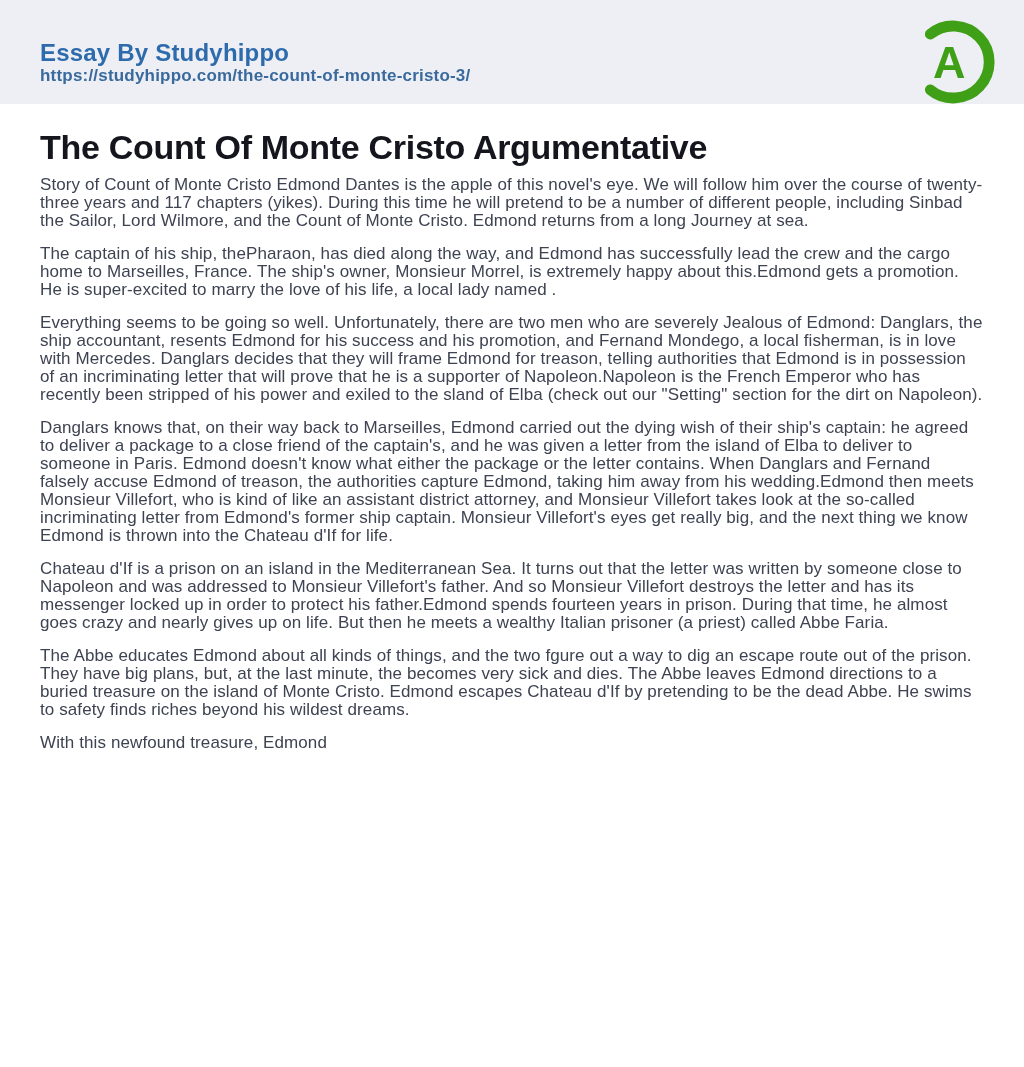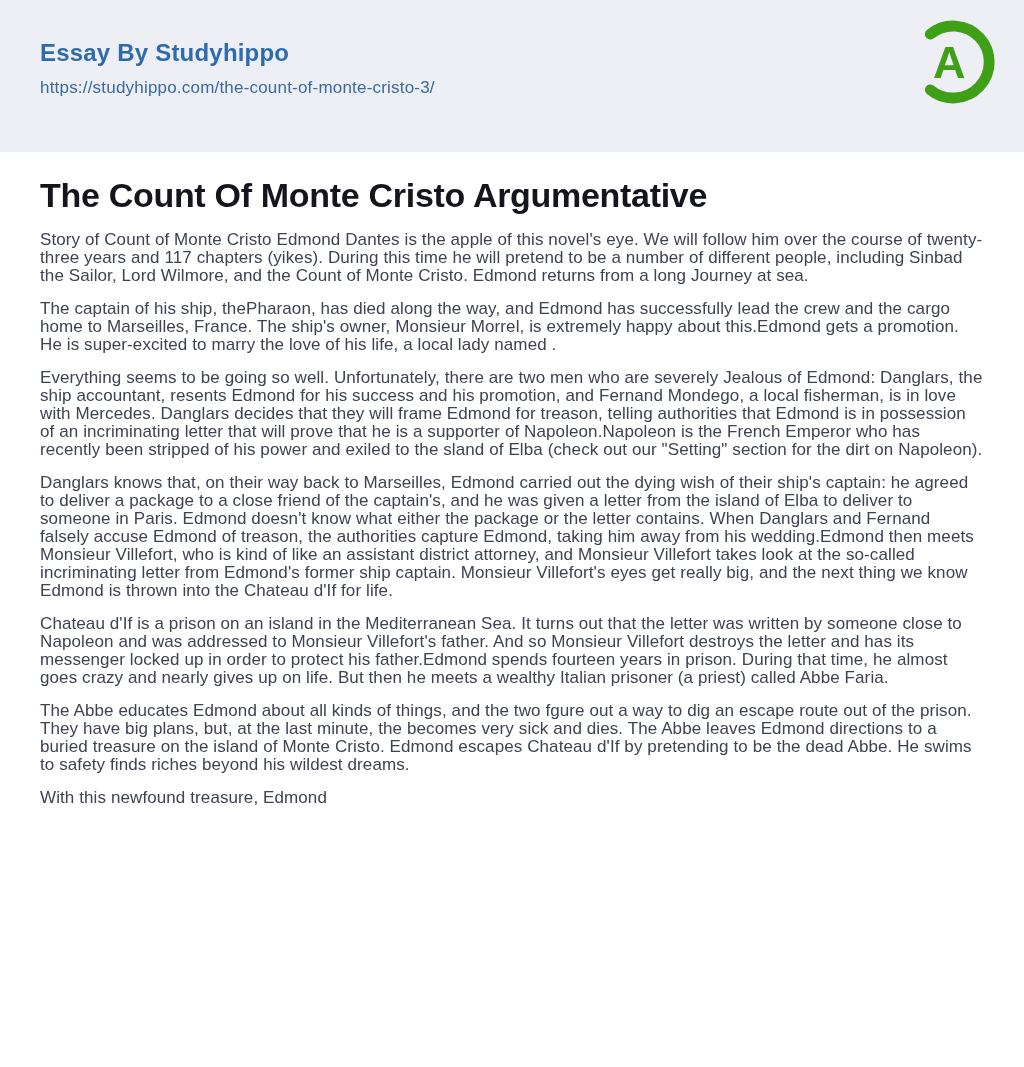--- a/index.html
+++ b/index.html
@@ -19,37 +19,36 @@
   .page {
     width: 1024px;
     height: 1067px;
     overflow: hidden;
     background: #ffffff;
     position: relative;
   }
   .header {
     position: relative;
     width: 100%;
-    height: 152px;
+    height: 104px;
     background: var(--header-bg);
     padding: 40px 40px 0 40px;
   }
   .byline {
     color: var(--byline-blue);
     font-size: 24px;
     font-weight: bold;
     letter-spacing: 0.2px;
     line-height: 26px;
   }
   .header-url {
     display: inline-block;
-    margin-top: 12px;
     color: var(--url-blue);
     font-size: 17px;
-    font-weight: normal;
+    font-weight: bold;
     text-decoration: none;
     letter-spacing: 0.2px;
   }
   .logo {
     position: absolute;
     top: 17px;
     right: 27px;
     width: 90px;
     height: 90px;
   }
@@ -68,21 +67,21 @@
   .article {
     padding: 23px 40px 0 40px;
     max-width: 1024px;
   }
   .article-title {
     color: var(--title-dark);
     font-size: 34px;
     font-weight: bold;
     letter-spacing: -0.3px;
     line-height: 40px;
-    margin-bottom: 16px;
+    margin-bottom: 9px;
   }
   .article-body p {
     color: var(--body-text);
     font-size: 17px;
     line-height: 18px;
     letter-spacing: 0.1px;
     margin-bottom: 15px;
     max-width: 946px;
   }
 </style>

